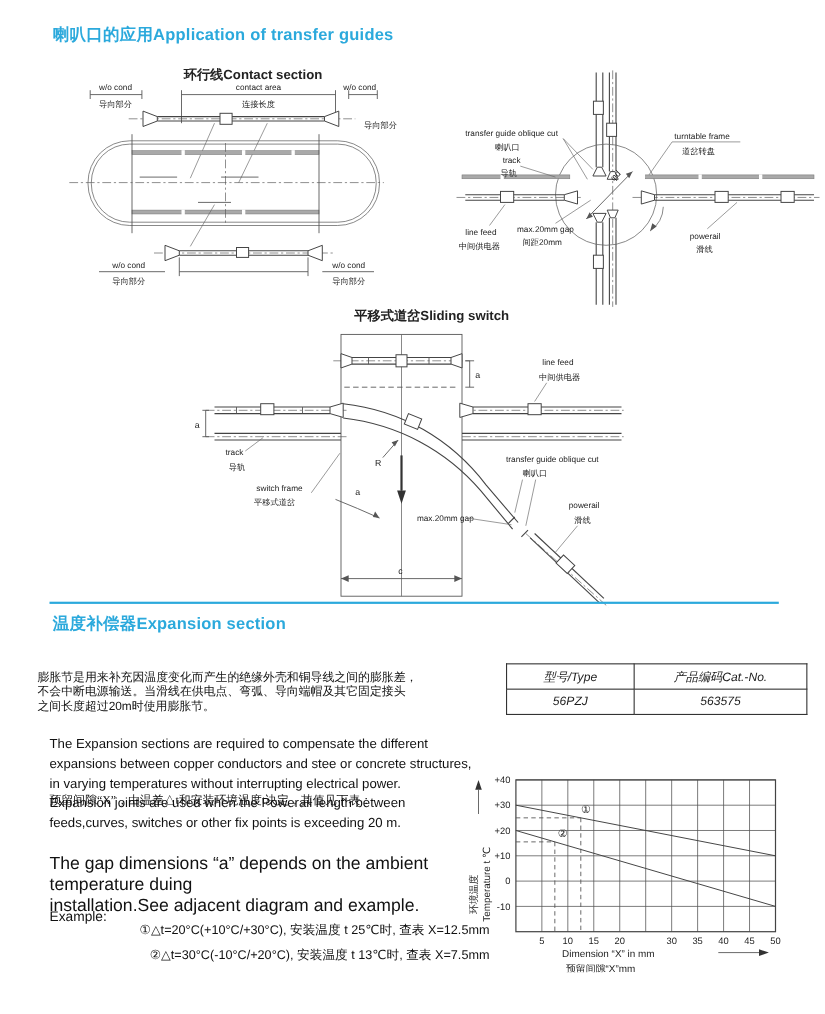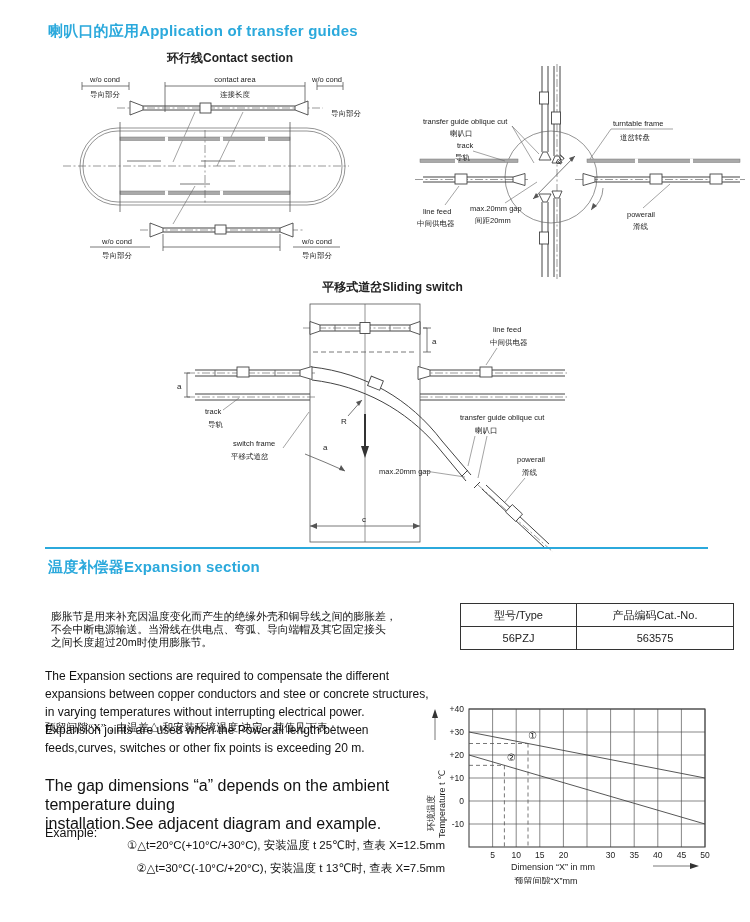--- a/index.html
+++ b/index.html
@@ -41,21 +41,21 @@
   .marker { font-size:10px; }
   .axis-label { font-size:9px; }
 </style>
 </head>
 <body>
 
 <div class="page">
 
   <div class="abs cyan-title" style="left:48px; top:22px;">喇叭口的应用Application of transfer guides</div>
 
-  <div class="abs diagram-title" style="left:110px; top:50px; width:240px;text-align:center;">环行线Contact section</div>
+  <div class="abs diagram-title" style="left:110px; top:60px; width:240px;text-align:center;">环行线Contact section</div>
 
   <svg class="abs" style="left:55px; top:66px;" width="300" height="210" viewBox="0 0 300 210">
 
     <g>
       <line class="thin" x1="27" y1="20" x2="74" y2="20"></line>
       <line class="thin" x1="27" y1="16" x2="27" y2="24"></line>
         <line class="thin" x1="74" y1="16" x2="74" y2="24"></line>
       <line class="thin" x1="110" y1="20" x2="250" y2="20"></line>
       <line class="thin" x1="110" y1="16" x2="110" y2="46"></line>
         <line class="thin" x1="250" y1="16" x2="250" y2="46"></line>
@@ -284,36 +284,36 @@
       <text class="slbl" x="342" y="168">powerail</text>
       <text class="slbl" x="347" y="181">滑线</text>
       <line class="leader" x1="350" y1="184" x2="330" y2="208"></line>
     </g>
   </svg>
 
   <div class="abs divider" style="left:45px; top:547px; width:663px;"></div>
 
   <div class="abs cyan-title" style="left:48px; top:558px;">温度补偿器Expansion section</div>
 
-  <div class="abs para-zh" style="left:51px; top:610px; width:400px;">膨胀节是用来补充因温度变化而产生的绝缘外壳和铜导线之间的膨胀差，
+  <div class="abs para-zh" style="left:34px; top:610px; width:400px;">膨胀节是用来补充因温度变化而产生的绝缘外壳和铜导线之间的膨胀差，
 不会中断电源输送。当滑线在供电点、弯弧、导向端帽及其它固定接头
 之间长度超过20m时使用膨胀节。</div>
   <div class="abs para-en" style="left:45px; top:667px; width:400px;">The Expansion sections are required to compensate the different
 expansions between copper conductors and stee or concrete structures,
 in varying temperatures without interrupting electrical power.
 Expansion joints are used when the Powerail length between
 feeds,curves, switches or other fix points is exceeding 20 m.</div>
   <div class="abs gap-zh" style="left:45px; top:721px; width:400px;font-family:Liberation Serif, serif;">预留间隙“X”，由温差△t和安装环境温度t决定，其值见下表：</div>
   <div class="abs gap-en" style="left:45px; top:776px; width:410px;">The gap dimensions “a” depends on the ambient temperature duing
 installation.See adjacent diagram and example.</div>
   <div class="abs example-label" style="left:45px; top:816px;">Example:</div>
   <div class="abs example-line" style="left:45px; top:838px; width:400px;">①△t=20°C(+10°C/+30°C), 安装温度 t 25℃时, 查表 X=12.5mm</div>
   <div class="abs example-line" style="left:45px; top:861px; width:400px;">②△t=30°C(-10°C/+20°C), 安装温度 t 13℃时, 查表 X=7.5mm</div>
 
-  <table class="prod abs" style="left:460px; top:603px;">
+  <table class="prod abs" style="left:460px; top:603px;font-style:italic;">
     <tbody>
         <tr>
       <td class="c1">型号/Type</td>
       <td class="c2">产品编码Cat.-No.</td>
     </tr>
     <tr>
       <td class="c1">56PZJ</td>
       <td class="c2">563575</td>
     </tr>
   </tbody>

